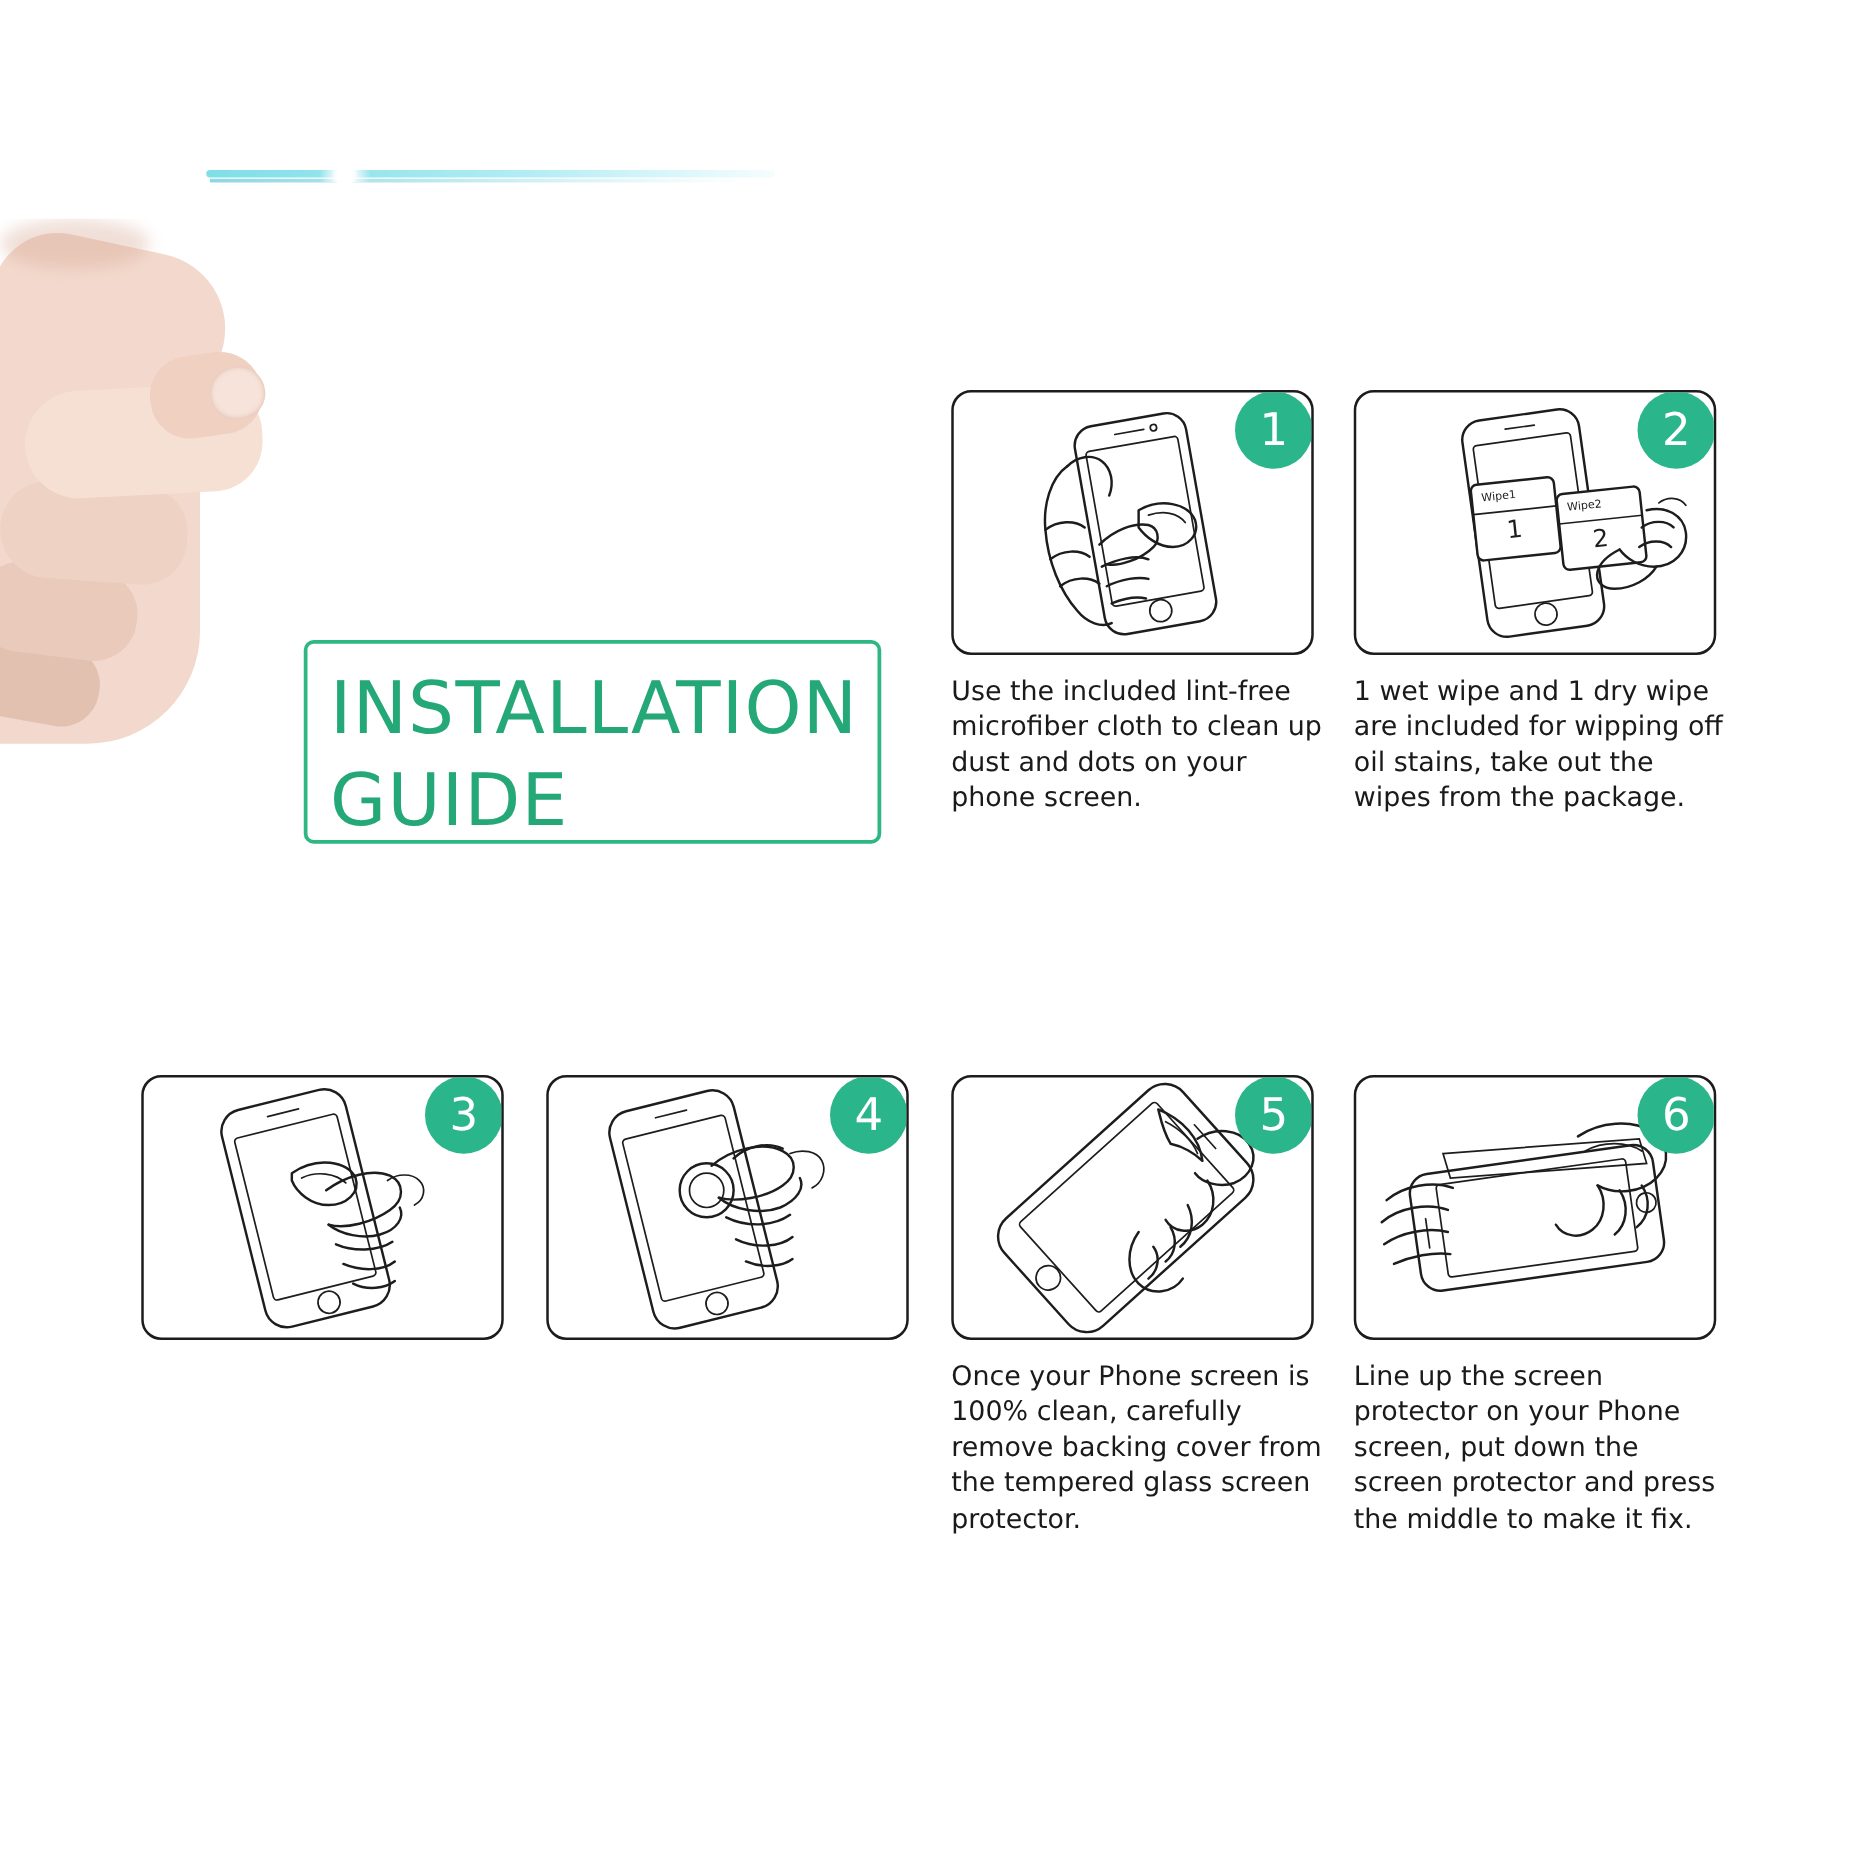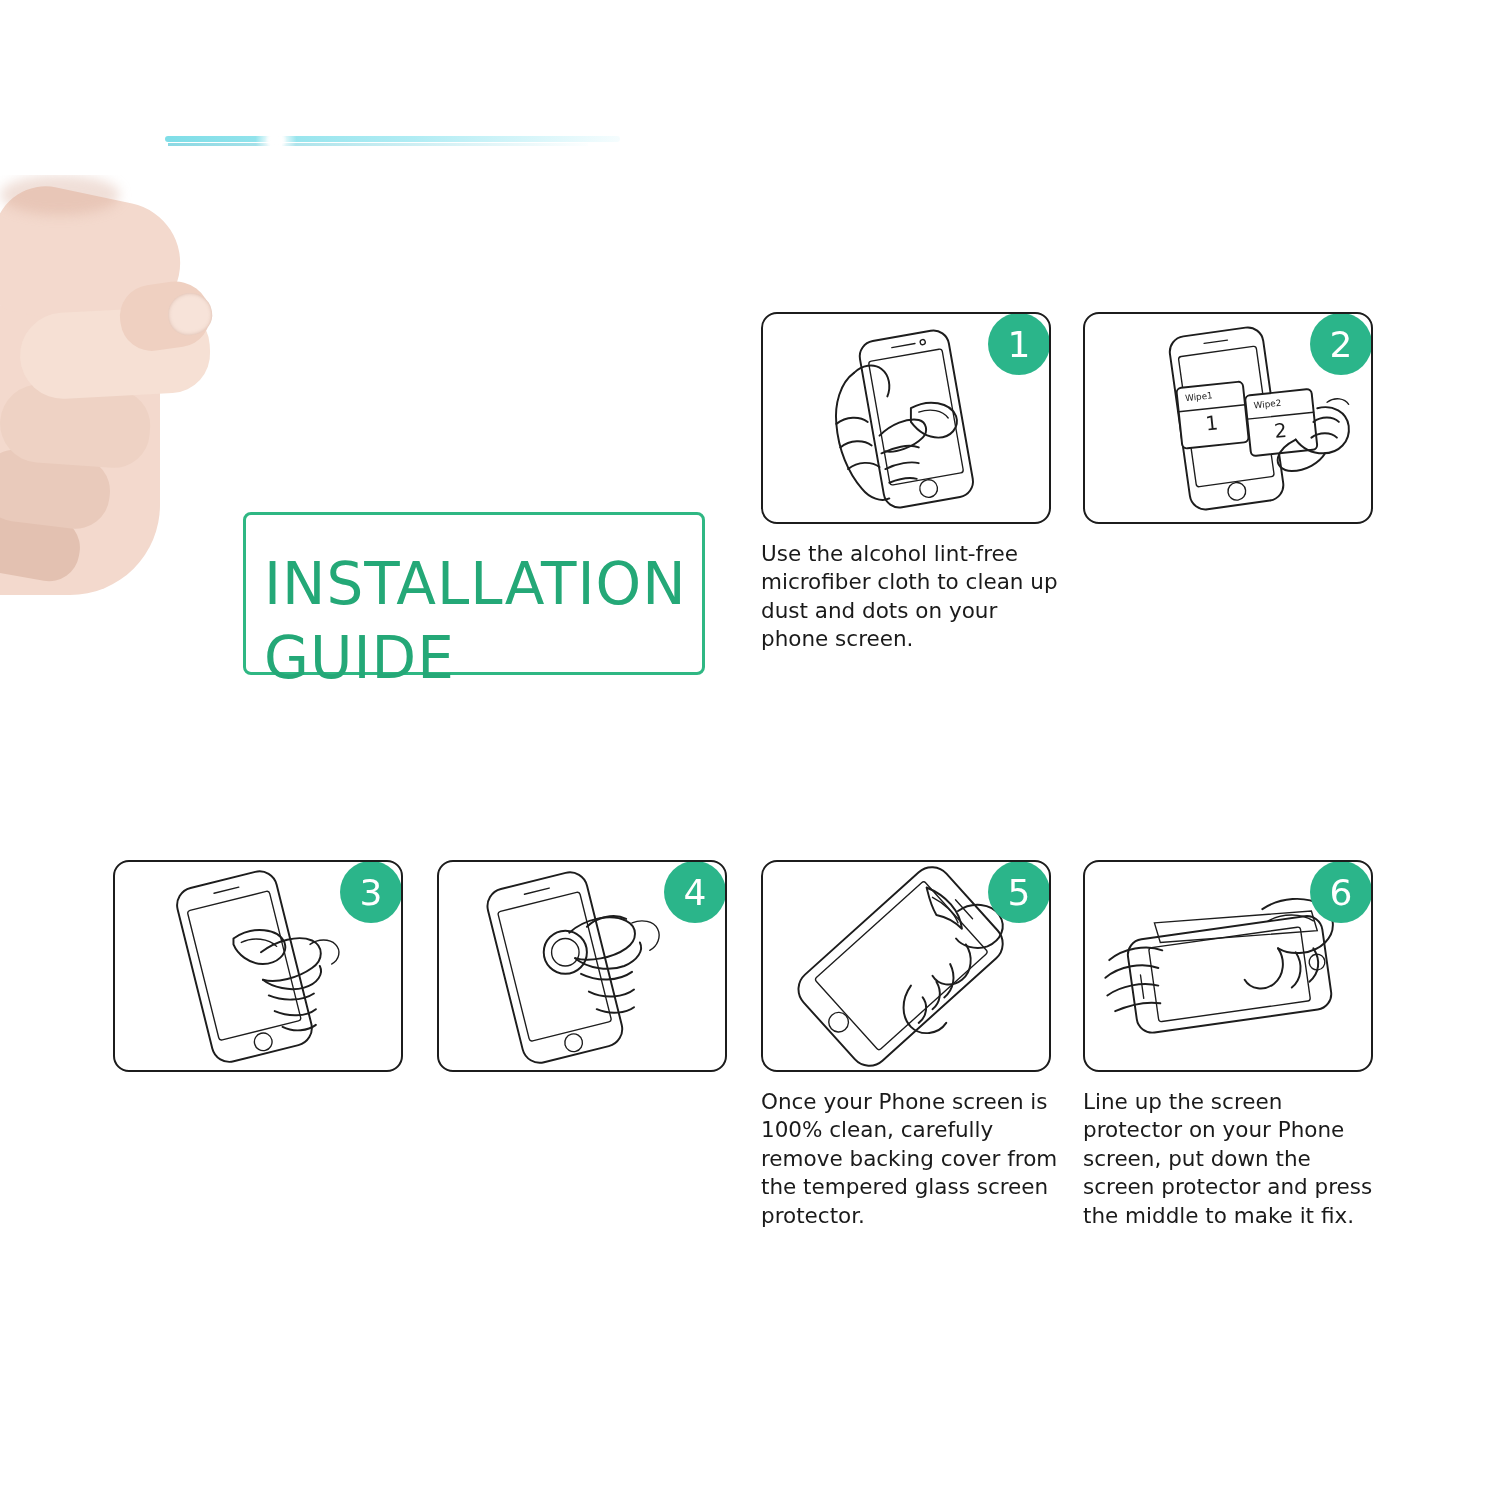--- a/index.html
+++ b/index.html
@@ -150,21 +150,21 @@
   }
   #title-box .title-line {
     color: #24a877;
     font-size: 58px;
     letter-spacing: 1px;
     font-family: "DejaVu Sans", sans-serif;
     font-weight: 400;
     line-height: 1.0;
     padding-left: 18px;
   }
-  #title-box .l1 { padding-top: 40px; }
+  #title-box .l1 { padding-top: 22px; }
   #title-box .l2 { padding-top: 16px; }
 
   
   .step {
     position: absolute;
     width: 290px;
   }
   .panel {
     position: relative;
     width: 290px;
@@ -266,21 +266,21 @@
         <path class="ln" d="M150 96 C168 86 190 90 196 104 C200 116 190 126 178 126 C166 126 156 118 150 110 Z"></path>
         <path class="ln-thin" d="M158 100 C170 96 182 98 188 106"></path>
 
         <path class="ln" d="M118 124 C130 112 146 106 158 108 C166 110 168 120 162 126 C152 136 134 142 124 140"></path>
         <path class="ln" d="M120 142 C132 136 148 132 158 136"></path>
         <path class="ln" d="M124 158 C136 152 150 150 158 152"></path>
         <path class="ln" d="M128 172 C138 168 148 166 156 168"></path>
       </svg>
     </div>
   </div>
-  <div class="caption">Use the alcohol lint-free microfiber cloth to clean up dust and dots on your phone screen.</div>
+  <div class="caption">Use the included lint-free microfiber cloth to clean up dust and dots on your phone screen.</div>
 </div>
 
 <div class="step" id="step-2">
   <div class="panel">
     <div class="badge">2</div>
     <div class="art">
       <svg viewBox="0 0 290 212" preserveAspectRatio="xMidYMid meet">
         <g transform="rotate(-8 140 110)">
           <rect class="fillw" x="96" y="18" width="96" height="178" rx="16"></rect>
           <rect class="ln-thin" x="104" y="38" width="80" height="134" rx="3"></rect>
@@ -303,20 +303,21 @@
         </g>
 
         <path class="ln" d="M236 96 C252 92 266 100 268 114 C270 130 258 142 242 142 C230 142 220 136 214 128"></path>
         <path class="ln" d="M214 128 C206 132 198 138 196 146 C194 154 200 160 210 160 C224 160 238 152 244 142"></path>
         <path class="ln" d="M232 110 C240 104 252 104 258 110"></path>
         <path class="ln" d="M230 126 C238 120 250 120 256 126"></path>
         <path class="ln-thin" d="M246 90 C254 84 264 86 268 92"></path>
       </svg>
     </div>
   </div>
+  <div class="caption">1 wet wipe and 1 dry wipe are included for wipping off oil stains, take out the wipes from the package.</div>
 </div>
 
 <div class="step" id="step-3">
   <div class="panel">
     <div class="badge">3</div>
     <div class="art">
       <svg viewBox="0 0 290 212" preserveAspectRatio="xMidYMid meet">
         <g transform="rotate(-14 130 110)">
           <rect class="fillw" x="80" y="16" width="104" height="182" rx="18"></rect>
           <rect class="ln-thin" x="89" y="38" width="86" height="136" rx="3"></rect>

